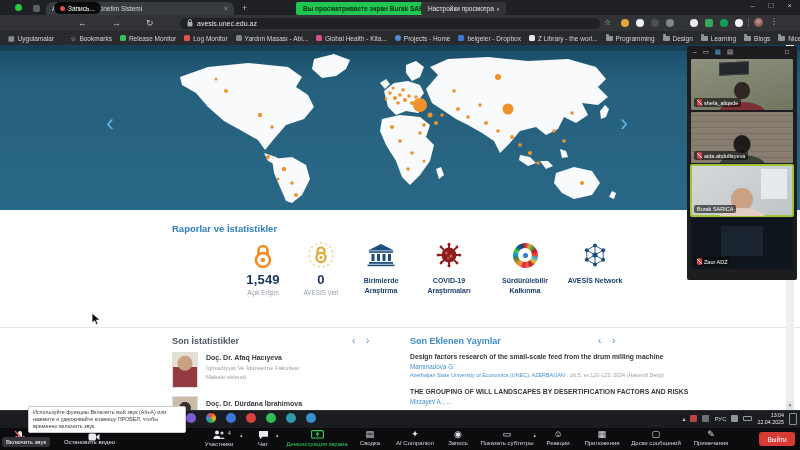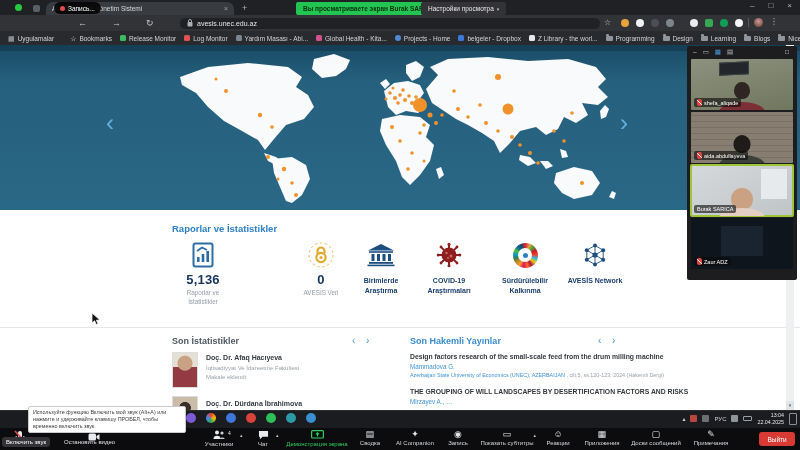--- a/index.html
+++ b/index.html
@@ -304,34 +304,32 @@
             <circle cx="110" cy="126" r="1.5"></circle>
           <circle cx="414" cy="130" r="2"></circle>
         </g>
       </svg>
       <span class="chev" style="left:106px;top:66px">‹</span>
       <span class="chev" style="left:620px;top:66px">›</span>
     </div>
 
     <div class="stats-head">Raporlar ve İstatistikler</div>
 
-    <div class="stat" style="left:168px">
+
+    <div class="stat" style="left:228px">
       <div class="ic">
-        <svg width="22" height="26" viewBox="0 0 22 26">
-            <rect x="1.5" y="1.5" width="19" height="23" rx="2" fill="none" stroke="#2e6da4" stroke-width="2"></rect>
-            <rect x="5" y="15" width="2.6" height="5" fill="#2e6da4"></rect>
-            <rect x="9.7" y="12" width="2.6" height="8" fill="#2e6da4"></rect>
-            <rect x="14.4" y="9" width="2.6" height="11" fill="#2e6da4"></rect>
-            <polyline points="5,9 10,5.5 15,8" fill="none" stroke="#2e6da4" stroke-width="1.8"></polyline>
+        <svg width="24" height="27" viewBox="0 0 24 27">
+            <path d="M7.5 12 V8.5 a4.5 4.5 0 0 1 9 0 V11" fill="none" stroke="#f68b1f" stroke-width="2.6" stroke-linecap="round"></path>
+            <circle cx="12" cy="18" r="7" fill="none" stroke="#f68b1f" stroke-width="2.6"></circle>
+            <circle cx="12" cy="18" r="2.2" fill="#f68b1f"></circle>
           </svg>
       </div>
-      <div class="num">5,136</div>
-      <div class="lab">Raporlar ve İstatistikler</div>
-    </div>
-
+      <div class="num">1,549</div>
+      <div class="lab">Açık Erişim</div>
+    </div>
 
     <div class="stat" style="left:286px">
       <div class="ic">
         <svg width="26" height="26" viewBox="0 0 26 26">
             <circle cx="13" cy="13" r="12" fill="none" stroke="#e2a72e" stroke-width="1" stroke-dasharray="2.5 2.5" opacity=".75"></circle>
             <path d="M9.5 11 V9 a3.5 3.5 0 0 1 7 0 v1.5" fill="none" stroke="#e2a72e" stroke-width="2.2" stroke-linecap="round"></path>
             <circle cx="13" cy="15.5" r="4.6" fill="none" stroke="#e2a72e" stroke-width="2.2"></circle>
             <circle cx="13" cy="15.5" r="1.6" fill="#e2a72e"></circle>
           </svg>
       </div>
@@ -430,21 +428,21 @@
       <span class="arr abs" style="left:366px;top:8px">›</span>
 
       <div class="photo" style="left:172px;top:24px"></div>
       <span class="pname abs" style="left:206px;top:26px">Doç. Dr. Afaq Hacıyeva</span>
       <span class="psub abs" style="left:206px;top:37px">İqtisadiyyat Ve İdareetme Fakultesi</span>
       <span class="psub abs" style="left:206px;top:46px">Makale eklendi</span>
 
       <div class="photo2" style="left:172px;top:68px"></div>
       <span class="pname abs" style="left:206px;top:72px">Doç. Dr. Dürdana İbrahimova</span>
 
-      <span class="colhead abs" style="left:410px;top:8px;color:#3b8ccb">Son Hakemli Yayınlar</span>
+      <span class="colhead abs" style="left:410px;top:8px;color:#3b8ccb">Son Eklenen Yayınlar</span>
       <span class="arr abs" style="left:598px;top:8px">‹</span>
       <span class="arr abs" style="left:612px;top:8px">›</span>
 
       <span class="ptitle abs" style="left:410px;top:25px">Design factors research of the small-scale feed from the drum milling machine</span>
       <span class="pauth abs" style="left:410px;top:35px">Mammadova G.</span>
       <span class="pmeta abs" style="left:410px;top:44px"><span class="l">Azerbaijan State University of Economics (UNEC), AZERBAIJAN</span><span class="g"> , cilt.5, ss.120-123, 2024 (Hakemli Dergi)</span></span>
 
       <span class="ptitle abs" style="left:410px;top:60px">THE GROUPING OF WILL LANDSCAPES BY DESERTIFICATION FACTORS AND RISKS</span>
       <span class="pauth abs" style="left:410px;top:70px">Mirzayev A., …</span>
     </div>

